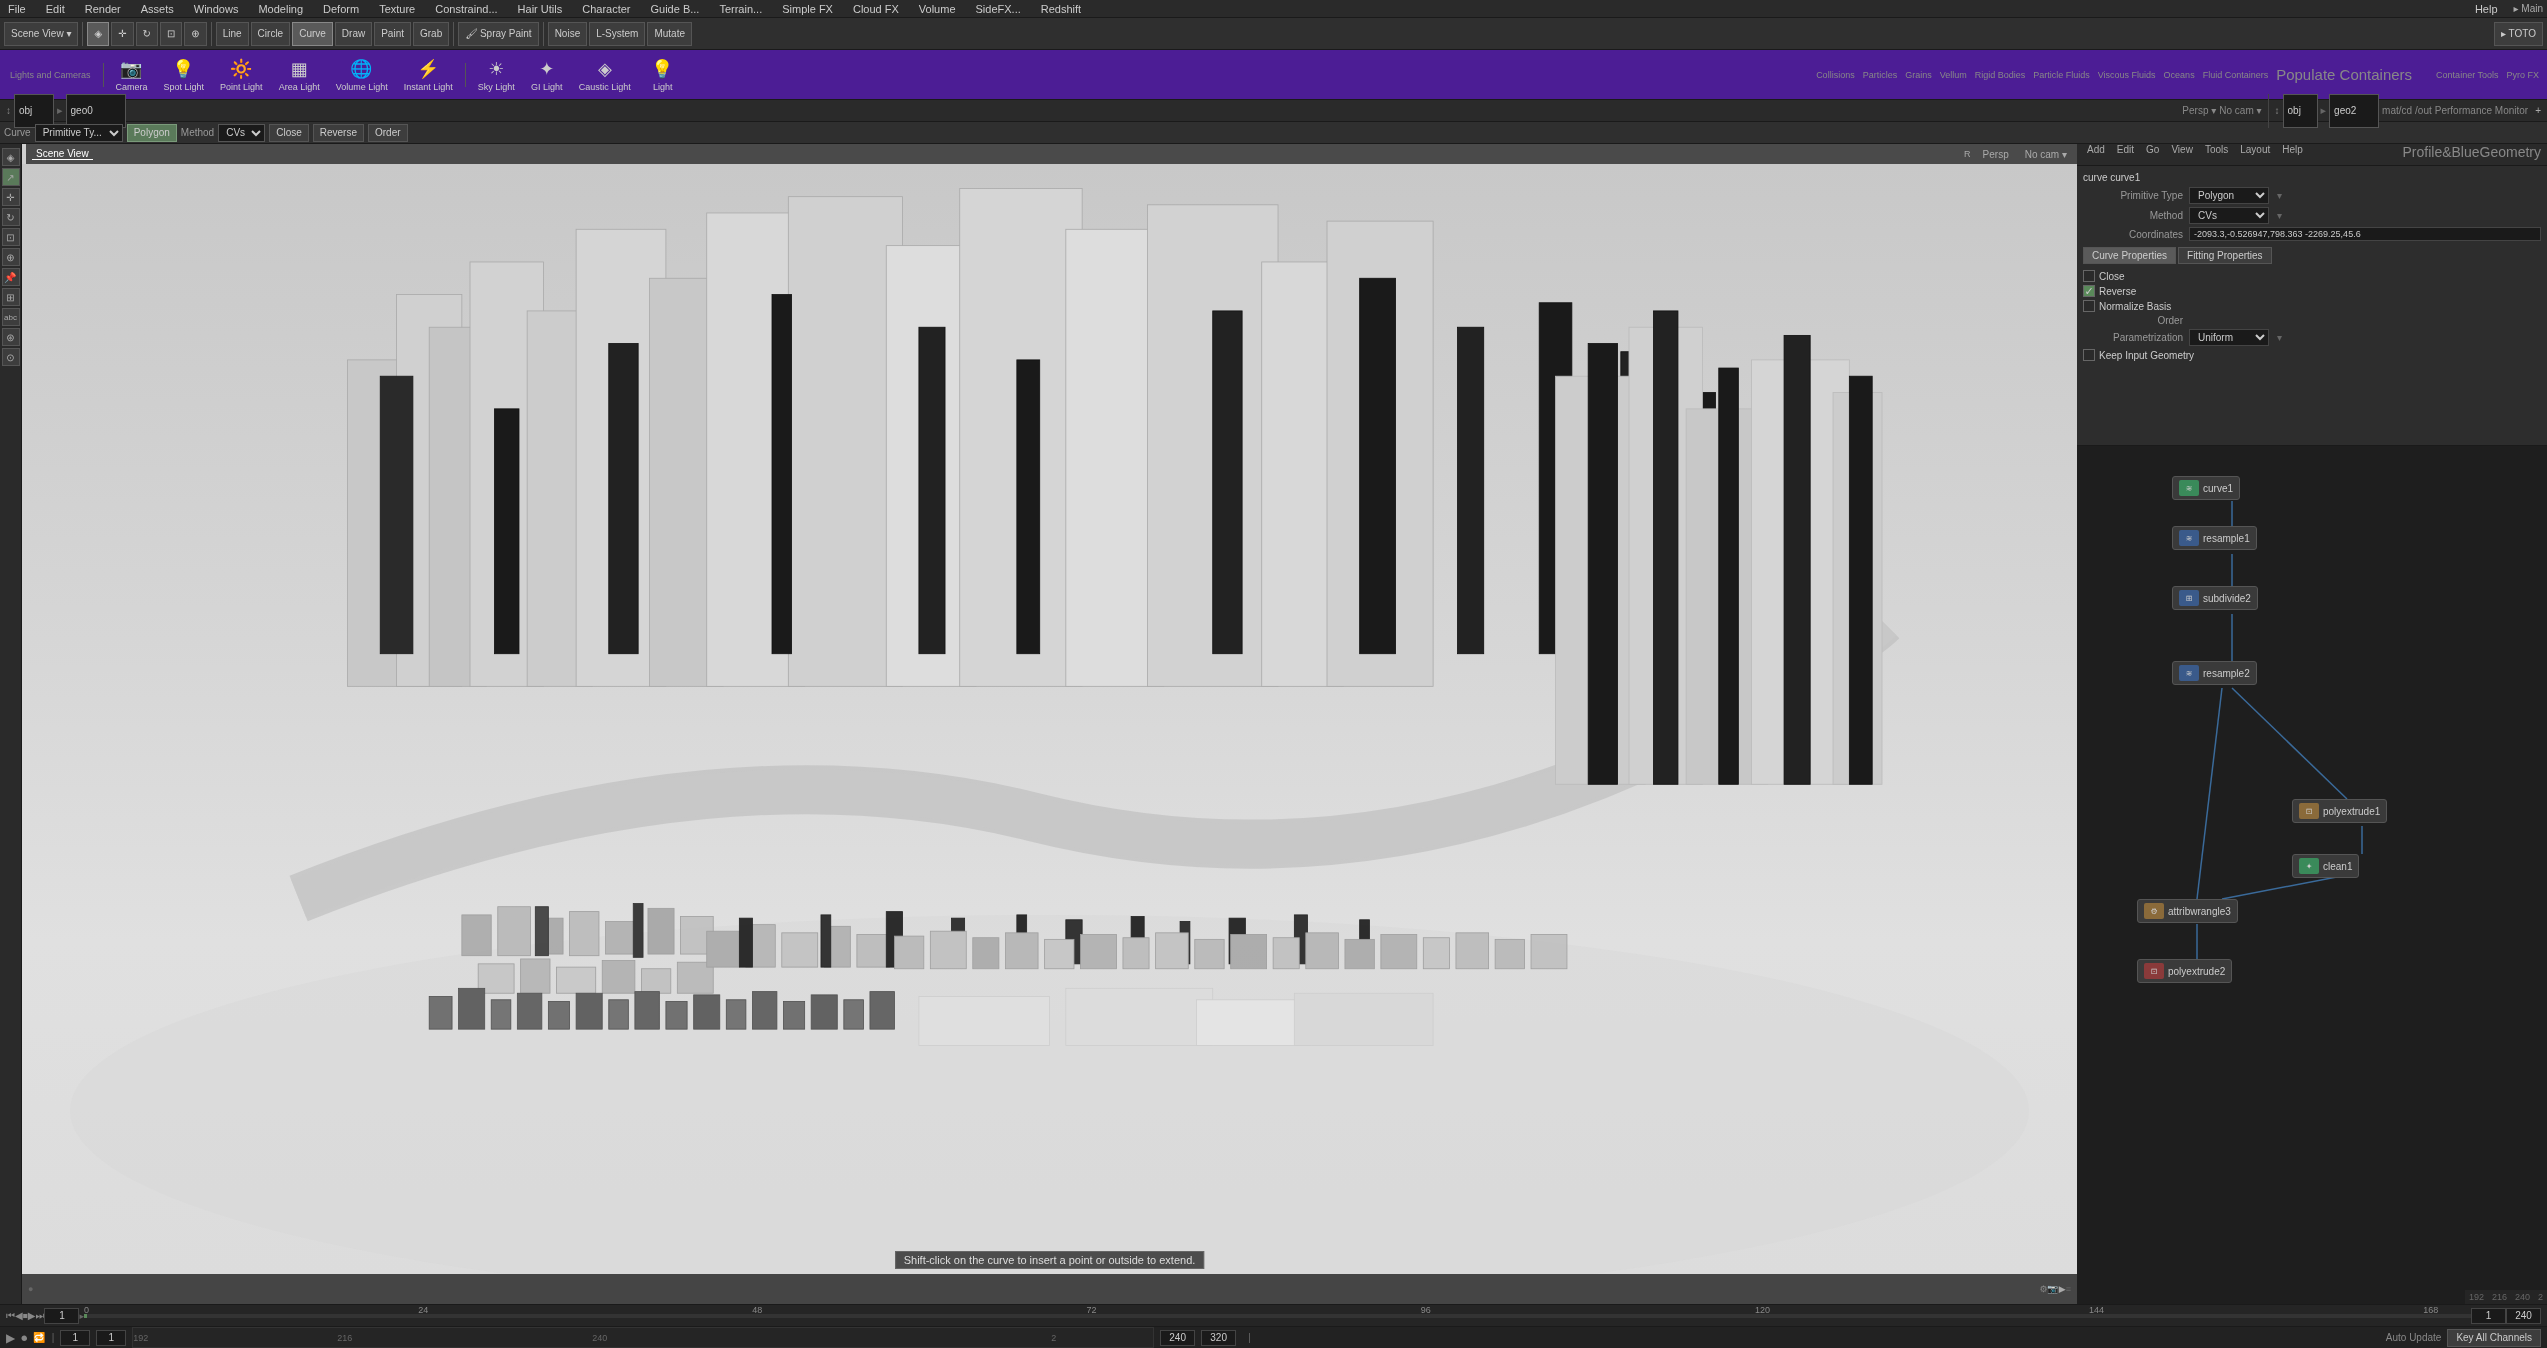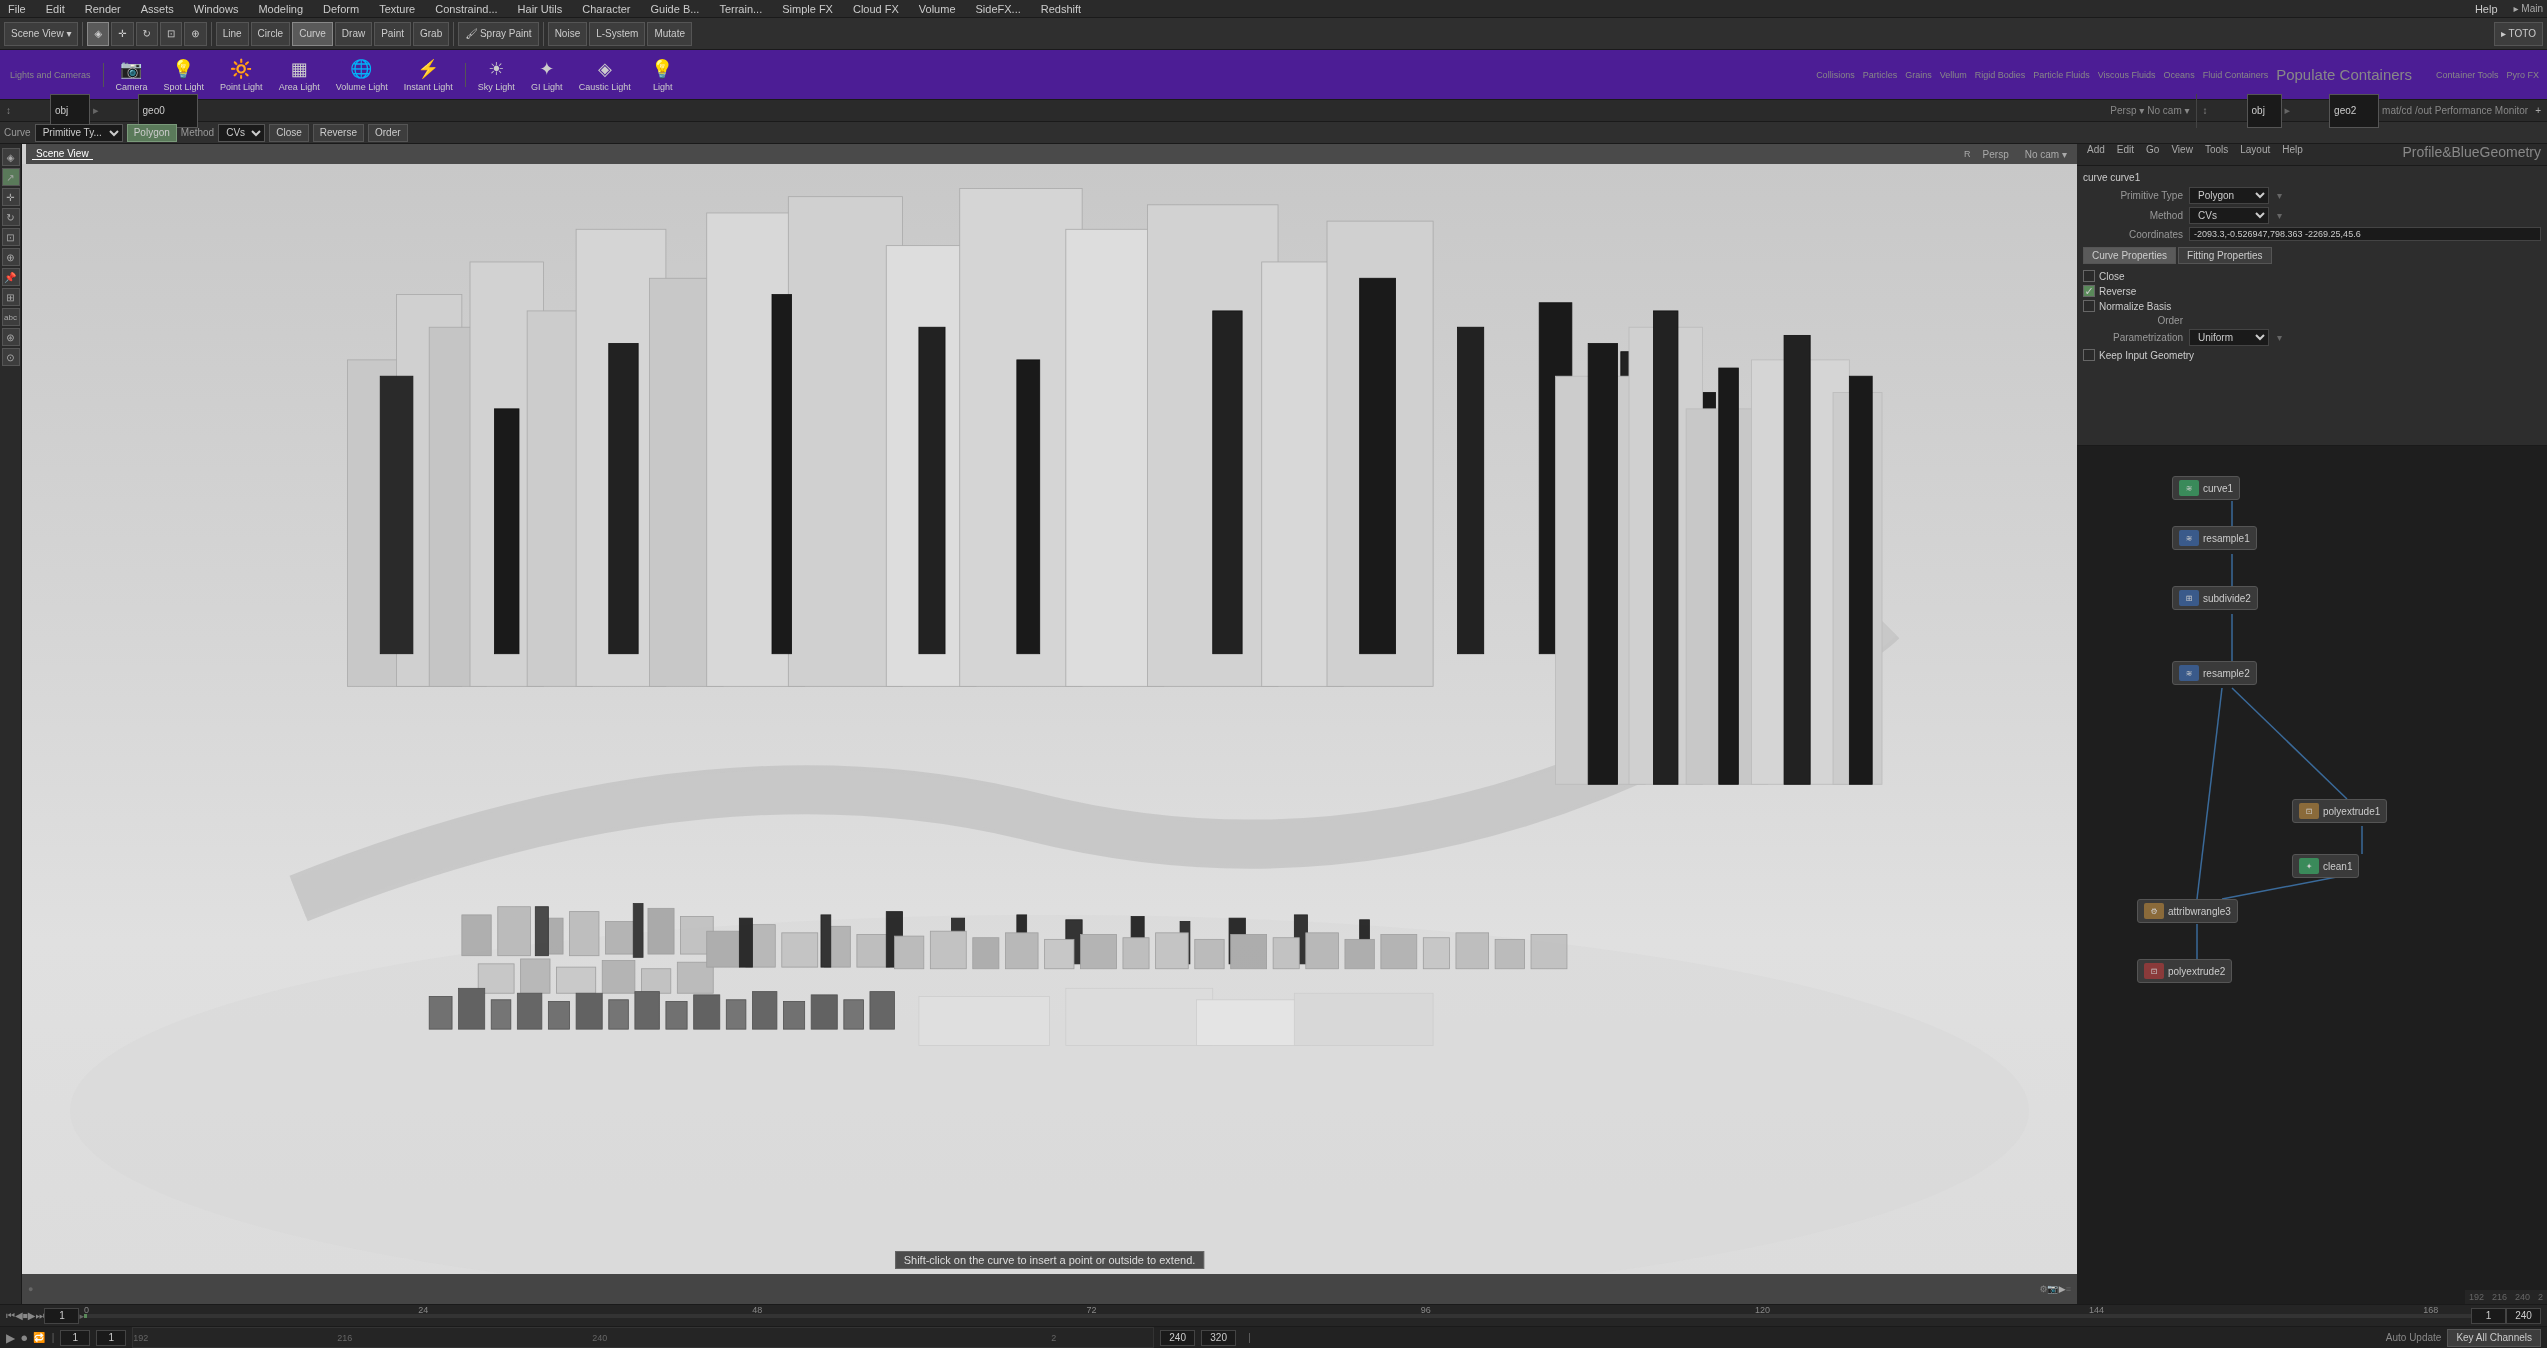--- a/index.html
+++ b/index.html
@@ -76,21 +76,20 @@
       gap: 6px;
       border-bottom: 1px solid #1a1a1a;
     }
     .path-input {
       background: #1a1a1a;
       border: 1px solid #555;
       color: #ccc;
       padding: 16px 4px;
       font-size: 10px;
       height: 18px;
-      margin-left: 36px;
     }
 
     
     #left-tools {
       width: 22px;
       background: #2a2a2a;
       display: flex;
       flex-direction: column;
       align-items: center;
       padding: 4px 2px;

